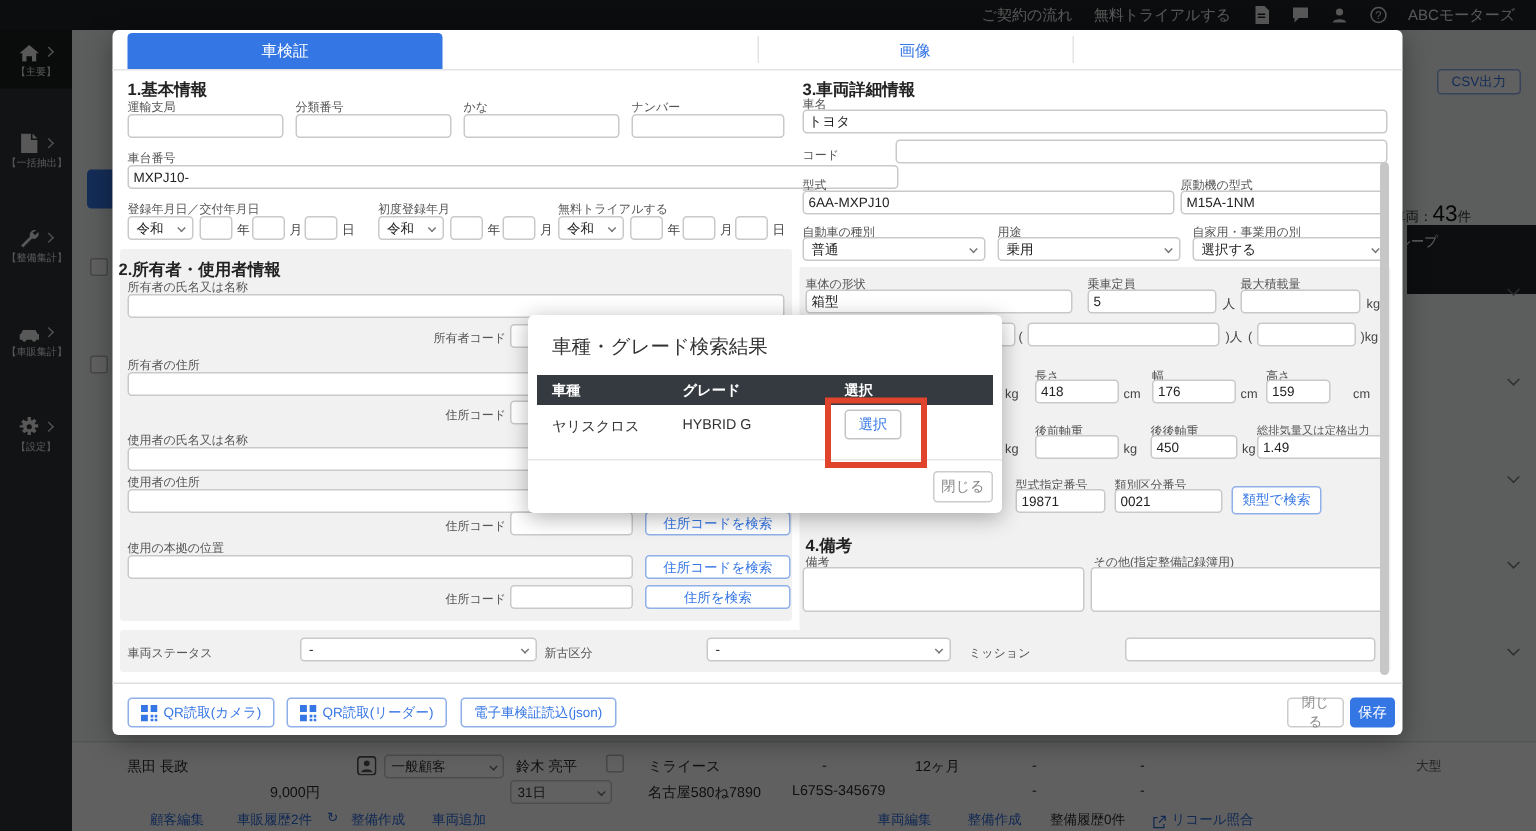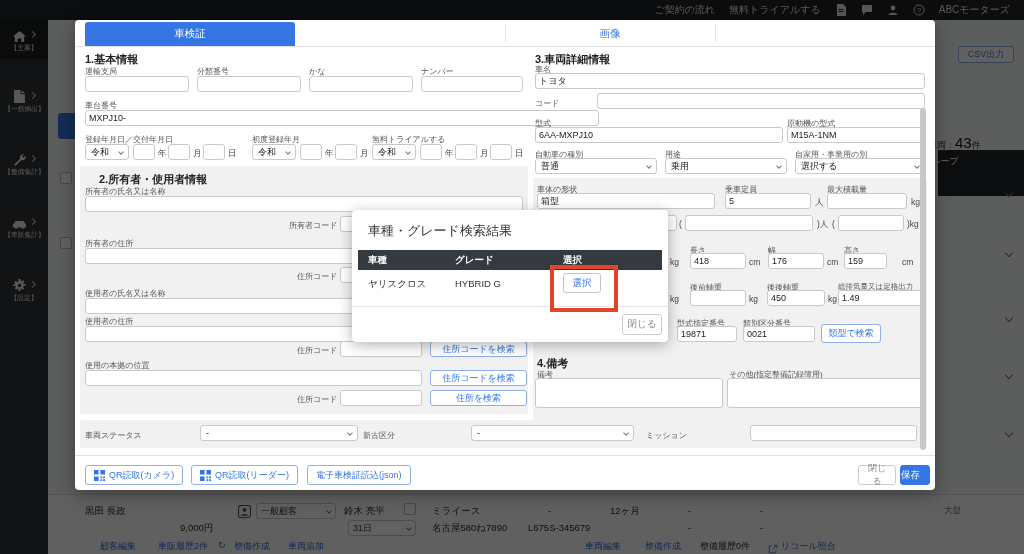--- a/index.html
+++ b/index.html
@@ -34,21 +34,21 @@
   .l{position:absolute;font-size:8px;color:#555;white-space:nowrap}
   .inp{position:absolute;height:16px;background:#fff;border:1px solid #c9c9c9;border-radius:3px;font-size:9px;color:#222;padding:0 3px}
   .sel{position:absolute;height:16px;background:#fff;border:1px solid #c9c9c9;border-radius:3px;font-size:9px;color:#222;display:flex;align-items:center;justify-content:space-between;padding:0 5px;cursor:pointer}
   .u{position:absolute;font-size:8.5px;color:#444;white-space:nowrap}
   .panel{position:absolute;background:#f1f1f2;border-radius:2px}
   .ta{position:absolute;background:#fff;border:1px solid #c9c9c9;border-radius:3px;resize:none;font-size:9px}
   .sbthumb{position:absolute;left:845px;top:88px;width:6px;height:342px;background:#c7c7c7;border-radius:3px}
   .mfooter{position:absolute;left:0;top:435px;width:860px;height:35px;border-top:1px solid #e0e0e0}
   .fbtn{position:absolute;top:9px;height:20px;padding:0 8px}
   .gray-btn{background:#fff;border:1px solid #ccc;color:#888}
-  .save-btn{position:absolute;top:9px;height:20px;background:#3576e5;border:1px solid #3576e5;color:#fff;border-radius:3px;font-size:9.5px;display:inline-flex;align-items:center;cursor:pointer}
+  .save-btn{position:absolute;top:9px;height:20px;background:#3576e5;border:1px solid #3576e5;color:#fff;border-radius:3px;font-size:9.5px;display:inline-flex;align-items:center;justify-content:center;cursor:pointer}
   
   #gmodal{position:absolute;left:352px;top:210px;width:316px;height:132px;background:#fff;border-radius:4px;z-index:20;box-shadow:0 3px 14px rgba(0,0,0,.3)}
   .ghead{position:absolute;left:6px;top:40px;width:304px;height:20px;background:#343a40;display:flex;align-items:center}
   .ghead span{color:#fff;font-size:9.5px;font-weight:bold}
   .gdiv{position:absolute;left:0;top:96px;width:316px;height:1px;background:#e7e7e7}
   #redbox{position:absolute;left:550px;top:265px;width:68px;height:47px;border:4px solid #e0442c;z-index:21}
   .qr{width:11px;height:11px;color:#3576e5}
 </style>
 </head>
 <body>
@@ -156,21 +156,21 @@
     </div>
   <span class="bgtxt" style="left:344px;top:505px">鈴木 亮平</span>
   <div class="cbx" style="left:404px;top:503px"></div>
   <span class="bgtxt" style="left:432px;top:505px">ミライース</span>
   <span class="bgtxt" style="left:548px;top:505px">-</span>
   <span class="bgtxt" style="left:610px;top:505px">12ヶ月</span>
   <span class="bgtxt" style="left:688px;top:505px">-</span>
   <span class="bgtxt" style="left:760px;top:505px">-</span>
   <span class="bgtxt" style="left:944px;top:505px;font-size:8.5px;color:#666">大型</span>
   <span class="bgtxt" style="left:180px;top:522px">9,000円</span>
-  <div class="bgsel" style="left:348px;top:520px;width:68px">
+  <div class="bgsel" style="left:340px;top:520px;width:68px">
       <span>31日</span>
       <span class="chev-d" style="width:4px;height:4px"></span>
     </div>
   <span class="bgtxt" style="left:432px;top:522px">名古屋580ね7890</span>
   <span class="bgtxt" style="left:528px;top:522px">L675S-345679</span>
   <span class="bgtxt" style="left:688px;top:522px">-</span>
   <span class="bgtxt" style="left:760px;top:522px">-</span>
   <span class="bglink" style="left:100px;top:540px">顧客編集</span>
   <span class="bglink" style="left:158px;top:540px">車販履歴2件</span>
   <span class="bglink" style="left:218px;top:540px">↻</span>
@@ -239,21 +239,21 @@
       <span>令和</span>
       <span class="chev-d" style="width:4px;height:4px"></span>
     </div>
   <input class="inp" style="left: 345px; top: 124px; width: 22px;">
     <span class="u" style="left:370px;top:128px">年</span>
   <input class="inp" style="left: 380px; top: 124px; width: 22px;">
     <span class="u" style="left:405px;top:128px">月</span>
   <input class="inp" style="left: 415px; top: 124px; width: 22px;">
     <span class="u" style="left:440px;top:128px">日</span>
 
-  <div class="sect" style="left:24px;top:152px">2.所有者・使用者情報</div>
+  <div class="sect" style="left:4px;top:152px">2.所有者・使用者情報</div>
   <span class="l" style="left:10px;top:166px">所有者の氏名又は名称</span>
   <input class="inp" style="left: 10px; top: 176px; width: 438px;">
   <span class="l" style="left:214px;top:200px">所有者コード</span>
   <input class="inp" style="left: 265px; top: 196px; width: 183px;">
   <span class="l" style="left:10px;top:218px">所有者の住所</span>
   <input class="inp" style="left: 10px; top: 228px; width: 438px;">
   <span class="l" style="left:222px;top:251px">住所コード</span>
   <input class="inp" style="left: 265px; top: 247px; width: 183px;">
   <span class="l" style="left:10px;top:268px">使用者の氏名又は名称</span>
   <input class="inp" style="left: 10px; top: 278px; width: 438px;">

